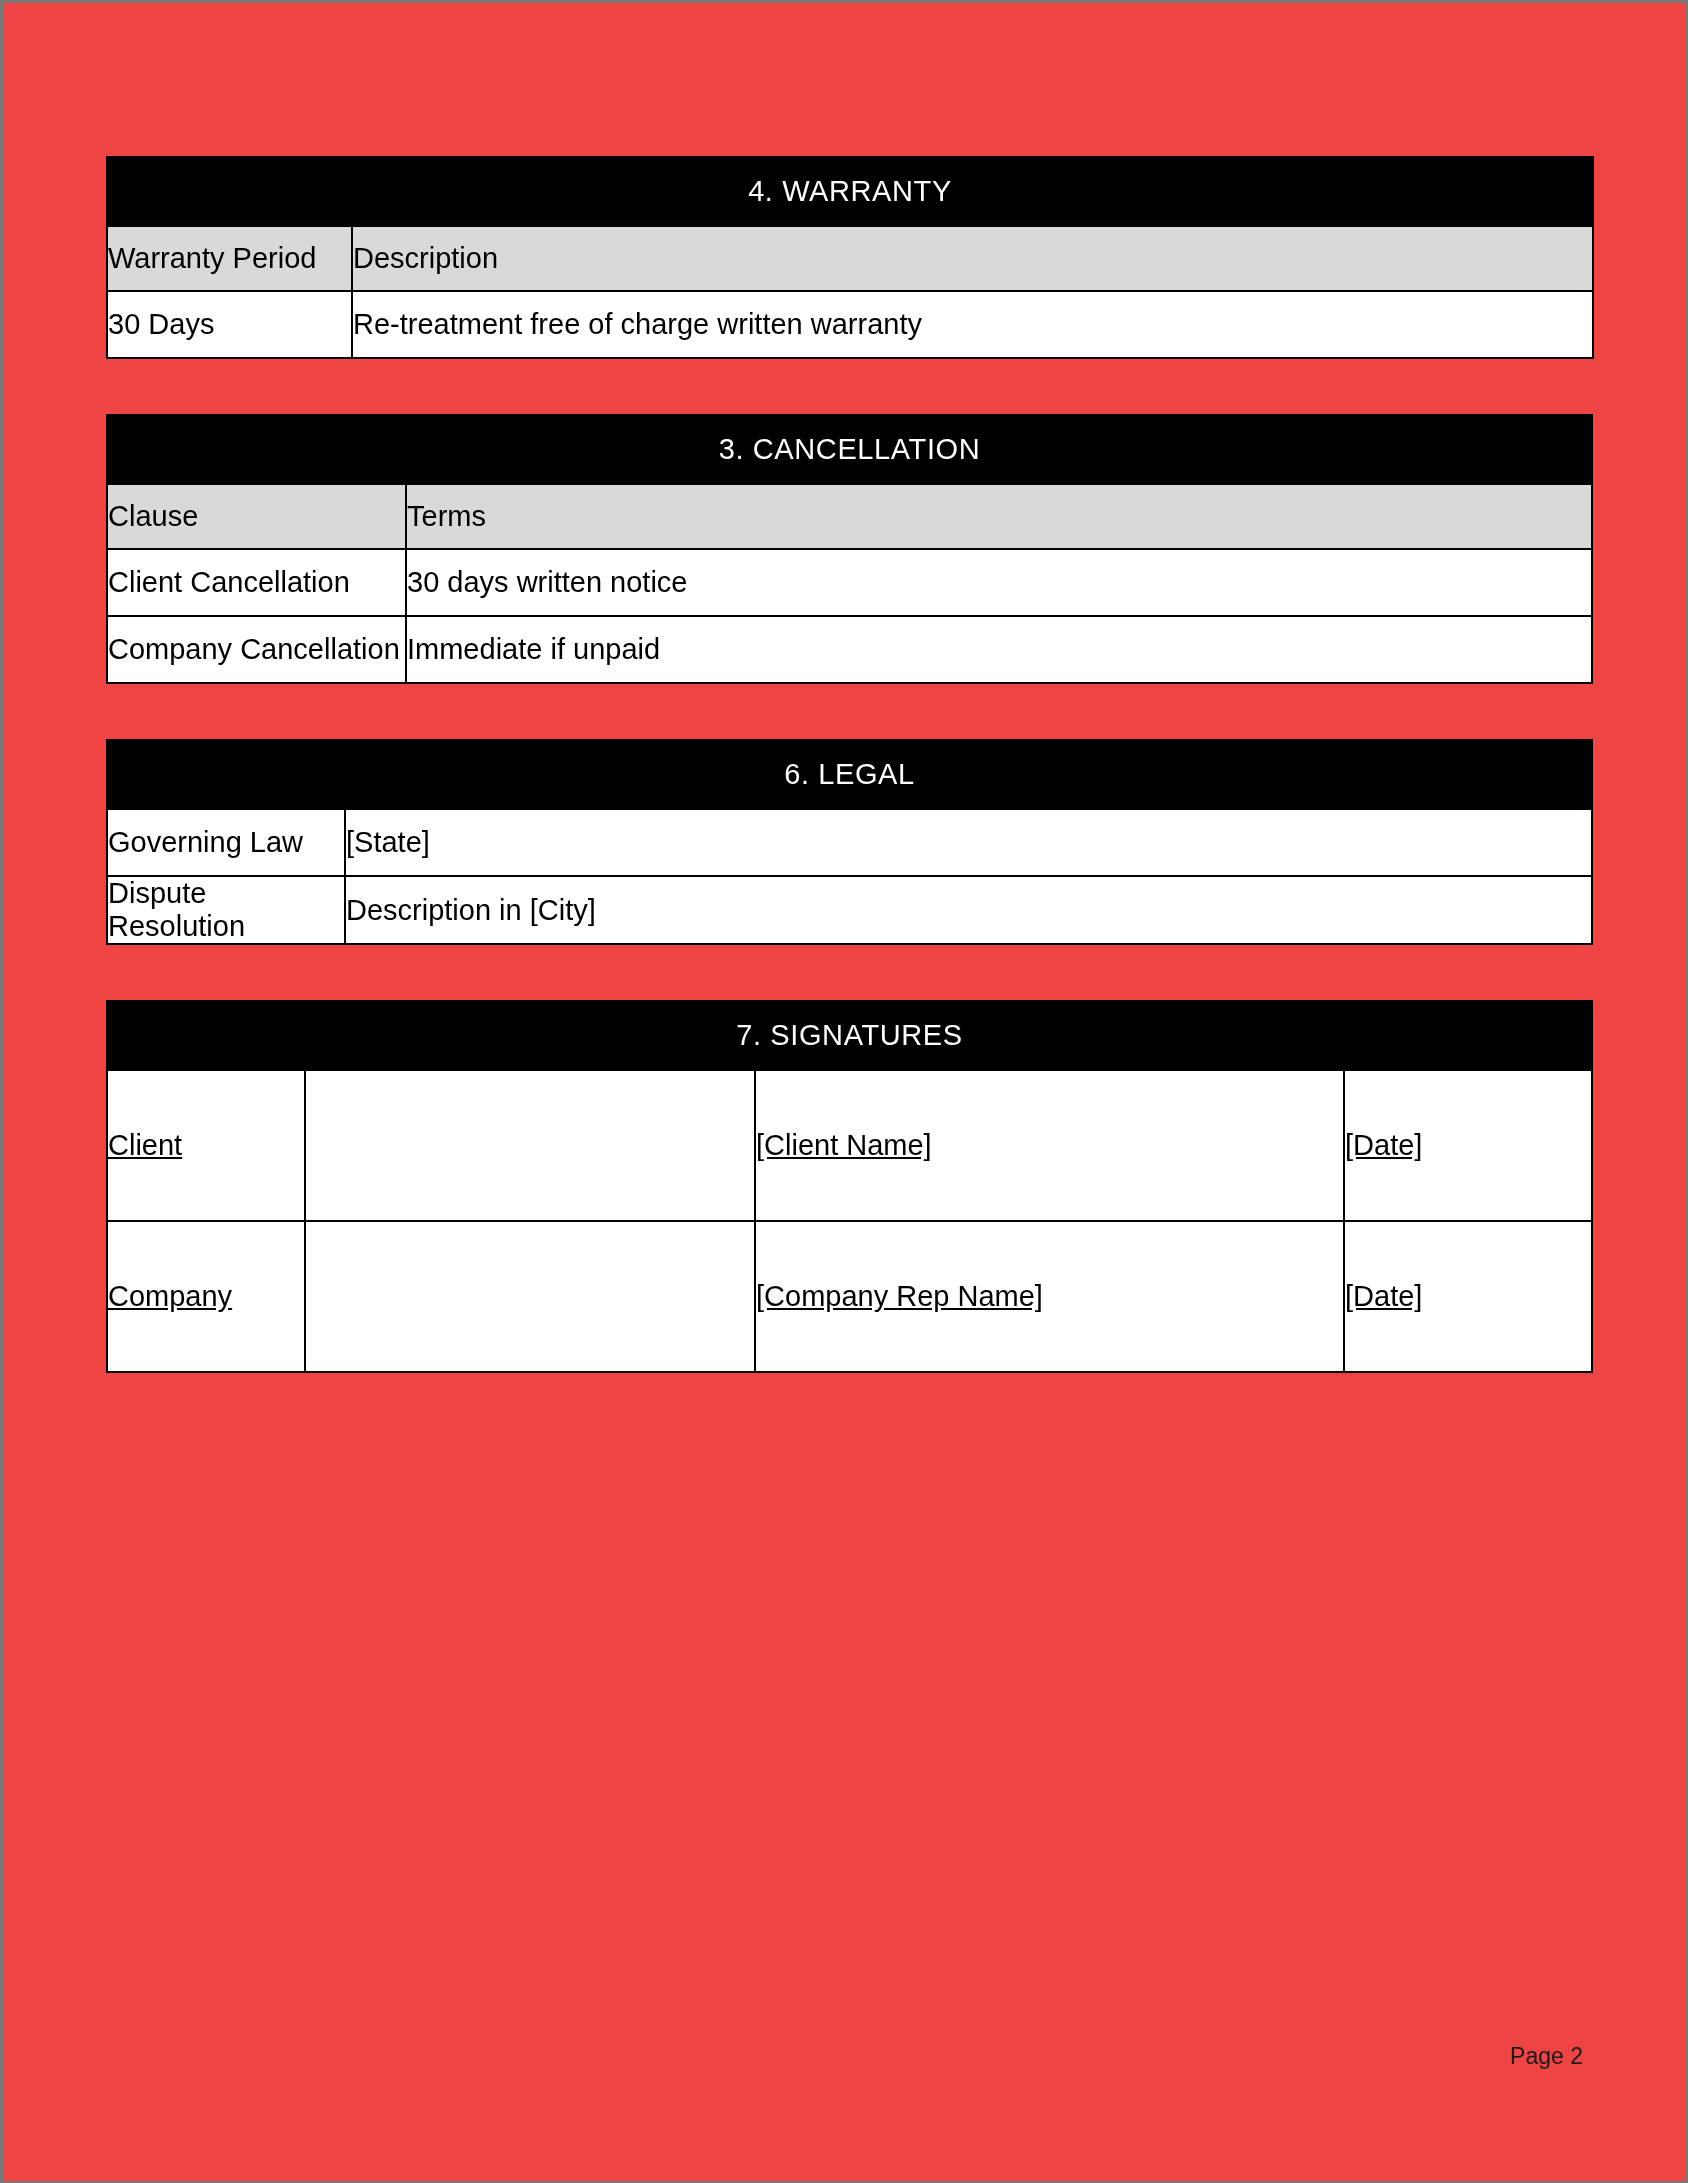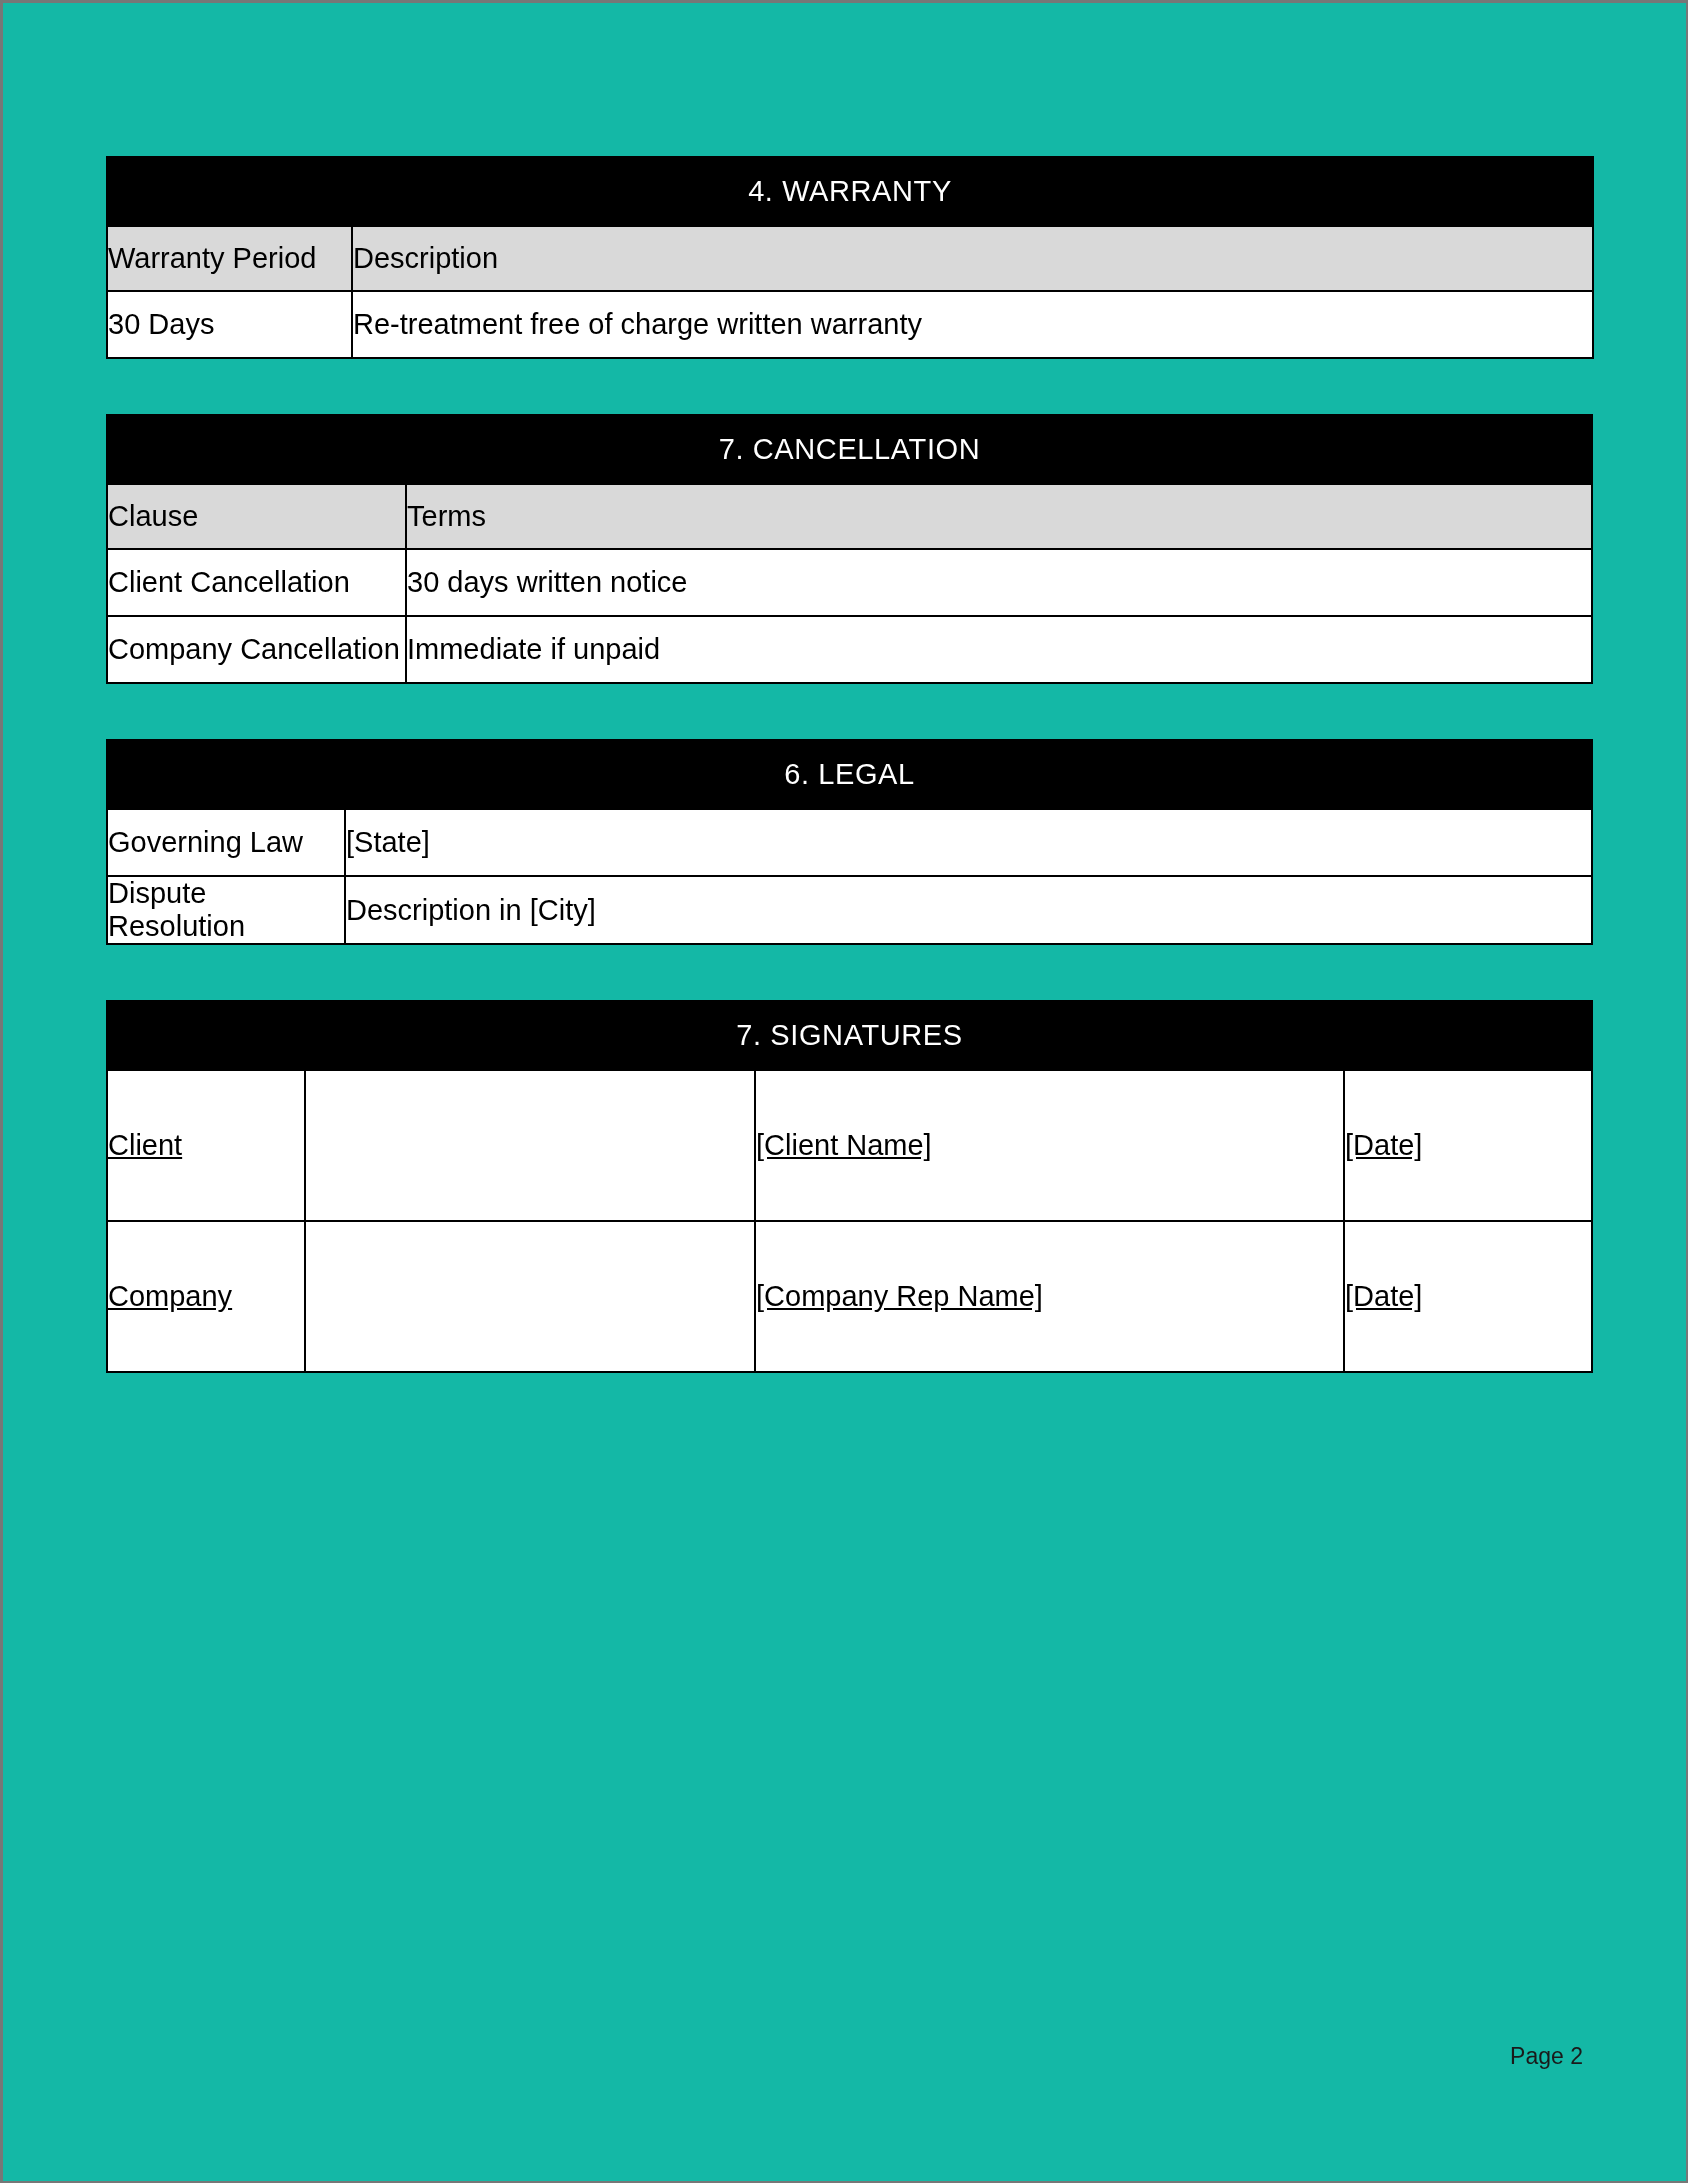--- a/index.html
+++ b/index.html
@@ -8,21 +8,21 @@
     background: #ffffff;
   }
   body {
     font-family: "Liberation Sans", sans-serif;
   }
   .page {
     position: relative;
     width: 1689px;
     height: 2184px;
     box-sizing: border-box;
-    background: #14b8a6;
+    background: #ef4444;
     border: 3px solid #777777;
     overflow: hidden;
   }
   .page-inner {
     position: absolute;
     left: 103px;
     top: 153px;
     width: 1485px;
   }
 
@@ -123,21 +123,21 @@
       </tbody>
     </table>
 
     <table class="section cancel">
       <colgroup>
         <col style="width:299px">
         <col style="width:1186px">
       </colgroup>
       <tbody>
         <tr>
-          <td class="banner" colspan="2">7. CANCELLATION</td>
+          <td class="banner" colspan="2">3. CANCELLATION</td>
         </tr>
         <tr>
           <td class="colhead">Clause</td>
           <td class="colhead">Terms</td>
         </tr>
         <tr>
           <td class="cell">Client Cancellation</td>
           <td class="cell">30 days written notice</td>
         </tr>
         <tr>

